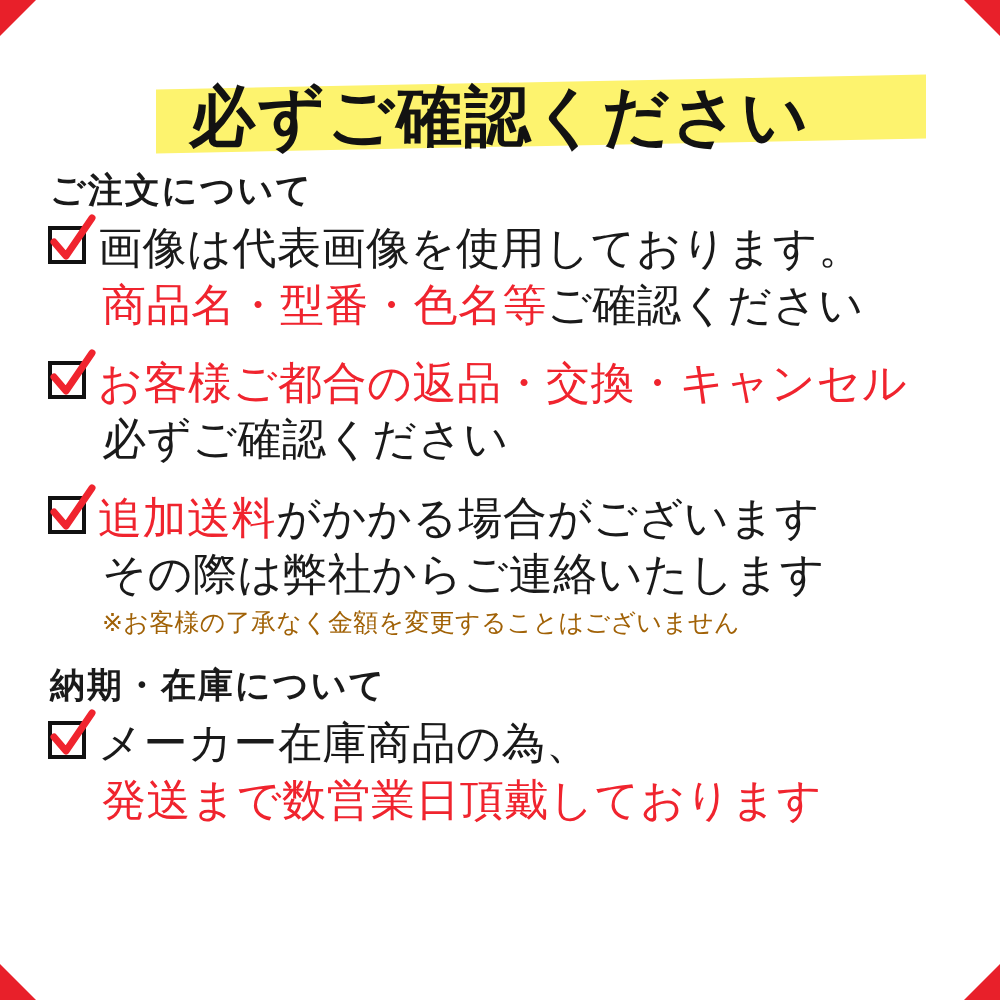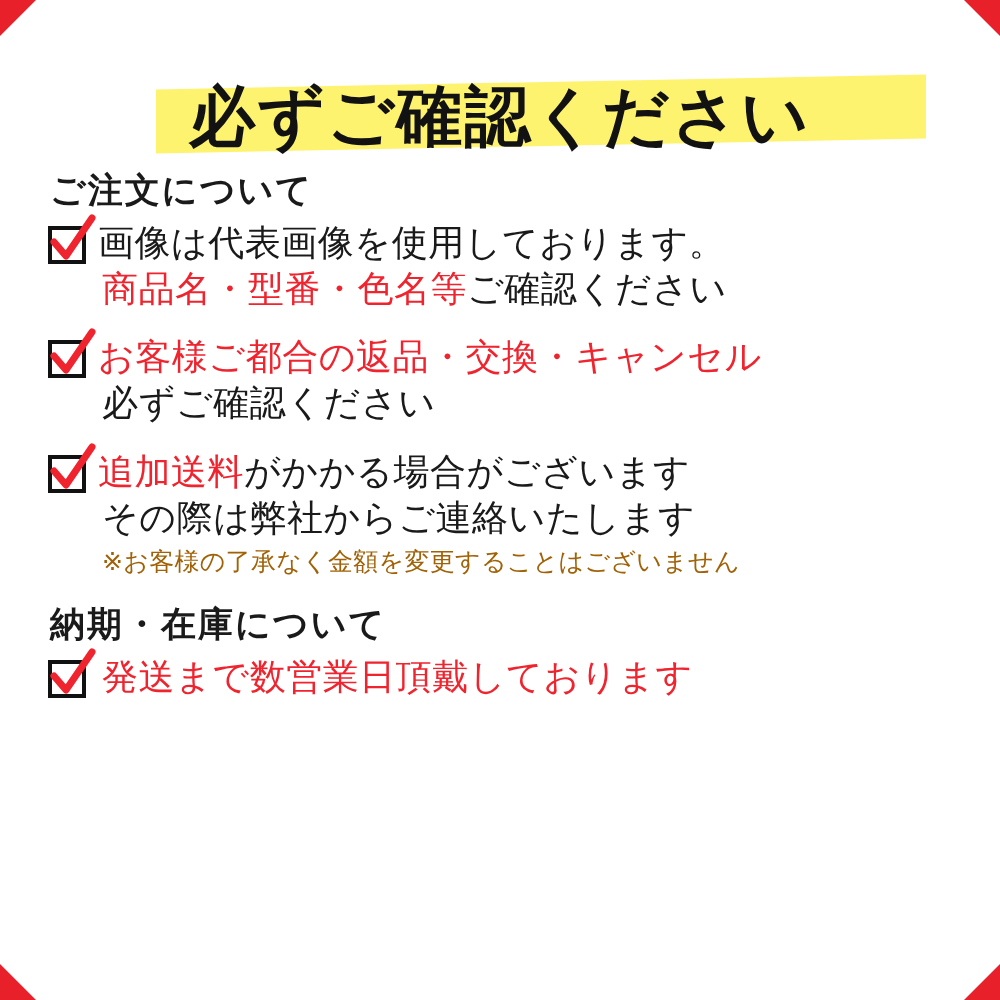--- a/index.html
+++ b/index.html
@@ -113,21 +113,21 @@
     width: 54px;
     height: 54px;
     overflow: visible;
   }
 
   .lines {
     flex: 1 1 auto;
     min-width: 0;
   }
   .line {
-    font-size: 36px;
+    font-size: 44px;
     line-height: 1.28;
     color: #1a1a1a;
     letter-spacing: 0.5px;
     white-space: nowrap;
   }
   .line .red {
     color: #f0242e;
     font-weight: normal;
     text-align: right;
   }
@@ -187,18 +187,19 @@
           <div class="line indent"><span class="blk">その際は弊社からご連絡いたします</span></div>
           <div class="note indent">※お客様の了承なく金額を変更することはございません</div>
         </div>
       </div>
       <div class="section-head second">納期・在庫について</div>
       <div class="item">
         <div class="checkbox"><span><svg viewBox="0 0 54 54" aria-hidden="true">
               <path d="M10 28 L22 42 L48 4" fill="none" stroke="#f0242e" stroke-width="7" stroke-linecap="round" stroke-linejoin="round"></path>
             </svg></span></div>
         <div class="lines">
+          <div class="line"><span class="blk">メーカー在庫商品の為、</span></div>
           <div class="line indent"><span class="red">発送まで数営業日頂戴しております</span></div>
         </div>
       </div>
     </div>
 
 </div>
 
 </body></html>

